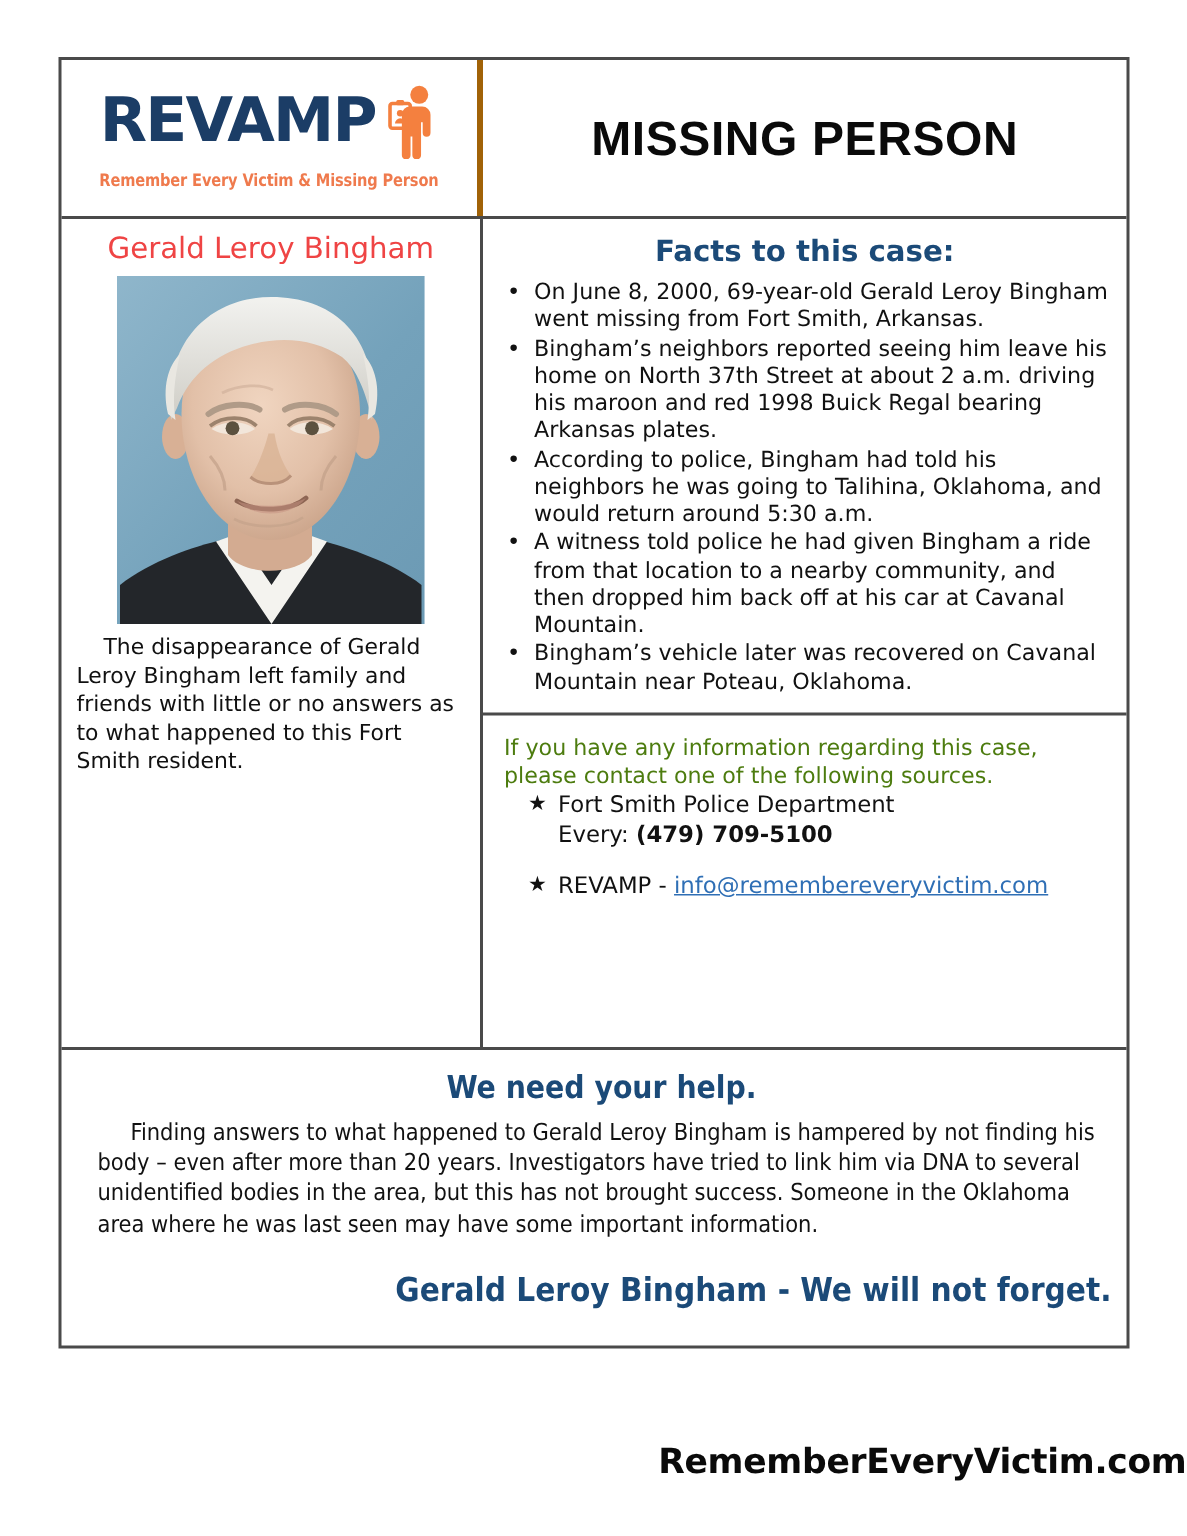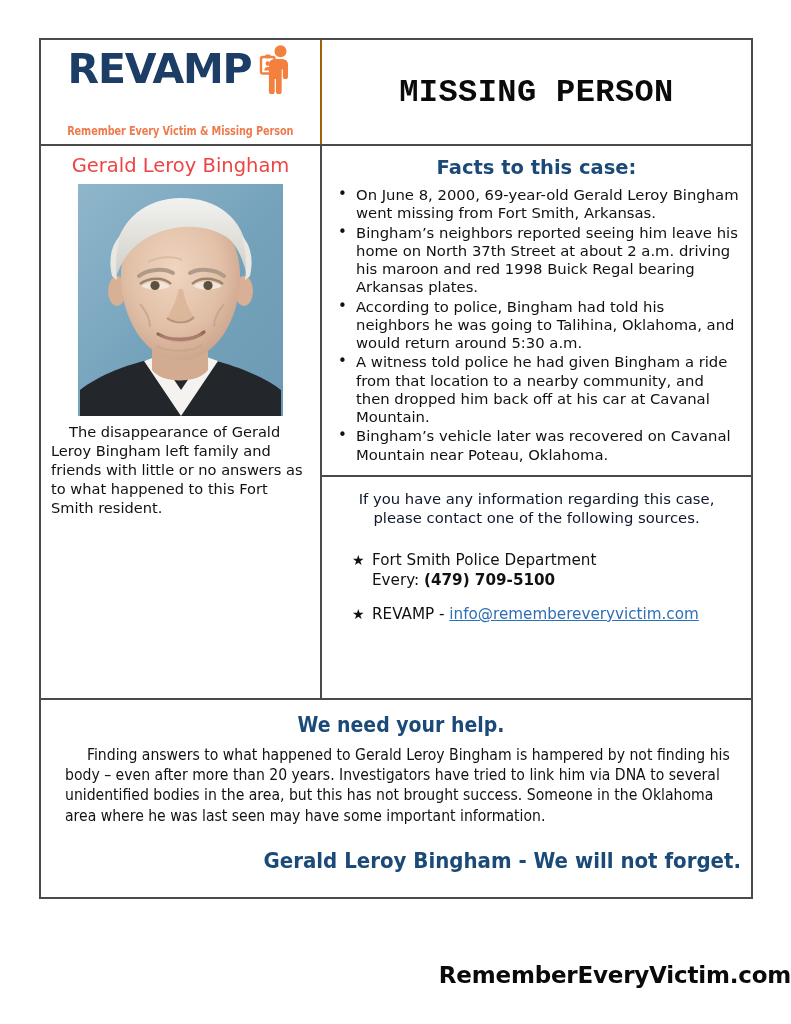--- a/index.html
+++ b/index.html
@@ -45,25 +45,25 @@
   }
   .row-bottom {
     flex: 0 0 auto;
     padding: 4px 10px 10px 20px;
   }
 
   
   .cell-logo {
     width: 281px;
     flex: 0 0 281px;
-    border-right: 2px solid #a16207;
+    border-right: 4px solid #a16207;
     display: flex;
     flex-direction: column;
     align-items: center;
-    justify-content: space-between;
+    justify-content: center;
     padding: 4px 6px 6px 6px;
   }
   .logo-row {
     display: flex;
     align-items: center;
     justify-content: center;
     gap: 8px;
     width: 100%;
   }
   .logo-word {
@@ -87,21 +87,21 @@
   }
 
   
   .cell-title {
     flex: 1 1 auto;
     display: flex;
     align-items: center;
     justify-content: center;
   }
   .title-text {
-    font-family: Liberation Mono, monospace;
+    font-family: Liberation Sans, sans-serif;
     font-weight: bold;
     font-size: 32px;
     color: #0a0a0a;
     letter-spacing: 0.4px;
   }
 
   
   .cell-left {
     width: 281px;
     flex: 0 0 281px;
@@ -174,25 +174,24 @@
     top: -1px;
     font-size: 15px;
     color: #111;
   }
 
   .contact-box {
     flex: 1 1 auto;
     padding: 12px 14px 10px 14px;
   }
   .contact-lead {
-    text-align: center;
     font-size: 14.8px;
     line-height: 1.30;
-    color: #0f172a;
-    margin-bottom: 24px;
+    color: #4d7c0f;
+    margin-bottom: 0;
   }
   .contact-item {
     display: flex;
     font-size: 15.2px;
     line-height: 1.30;
     color: #111;
     margin: 0 0 14px 16px;
   }
   .star {
     flex: 0 0 auto;

